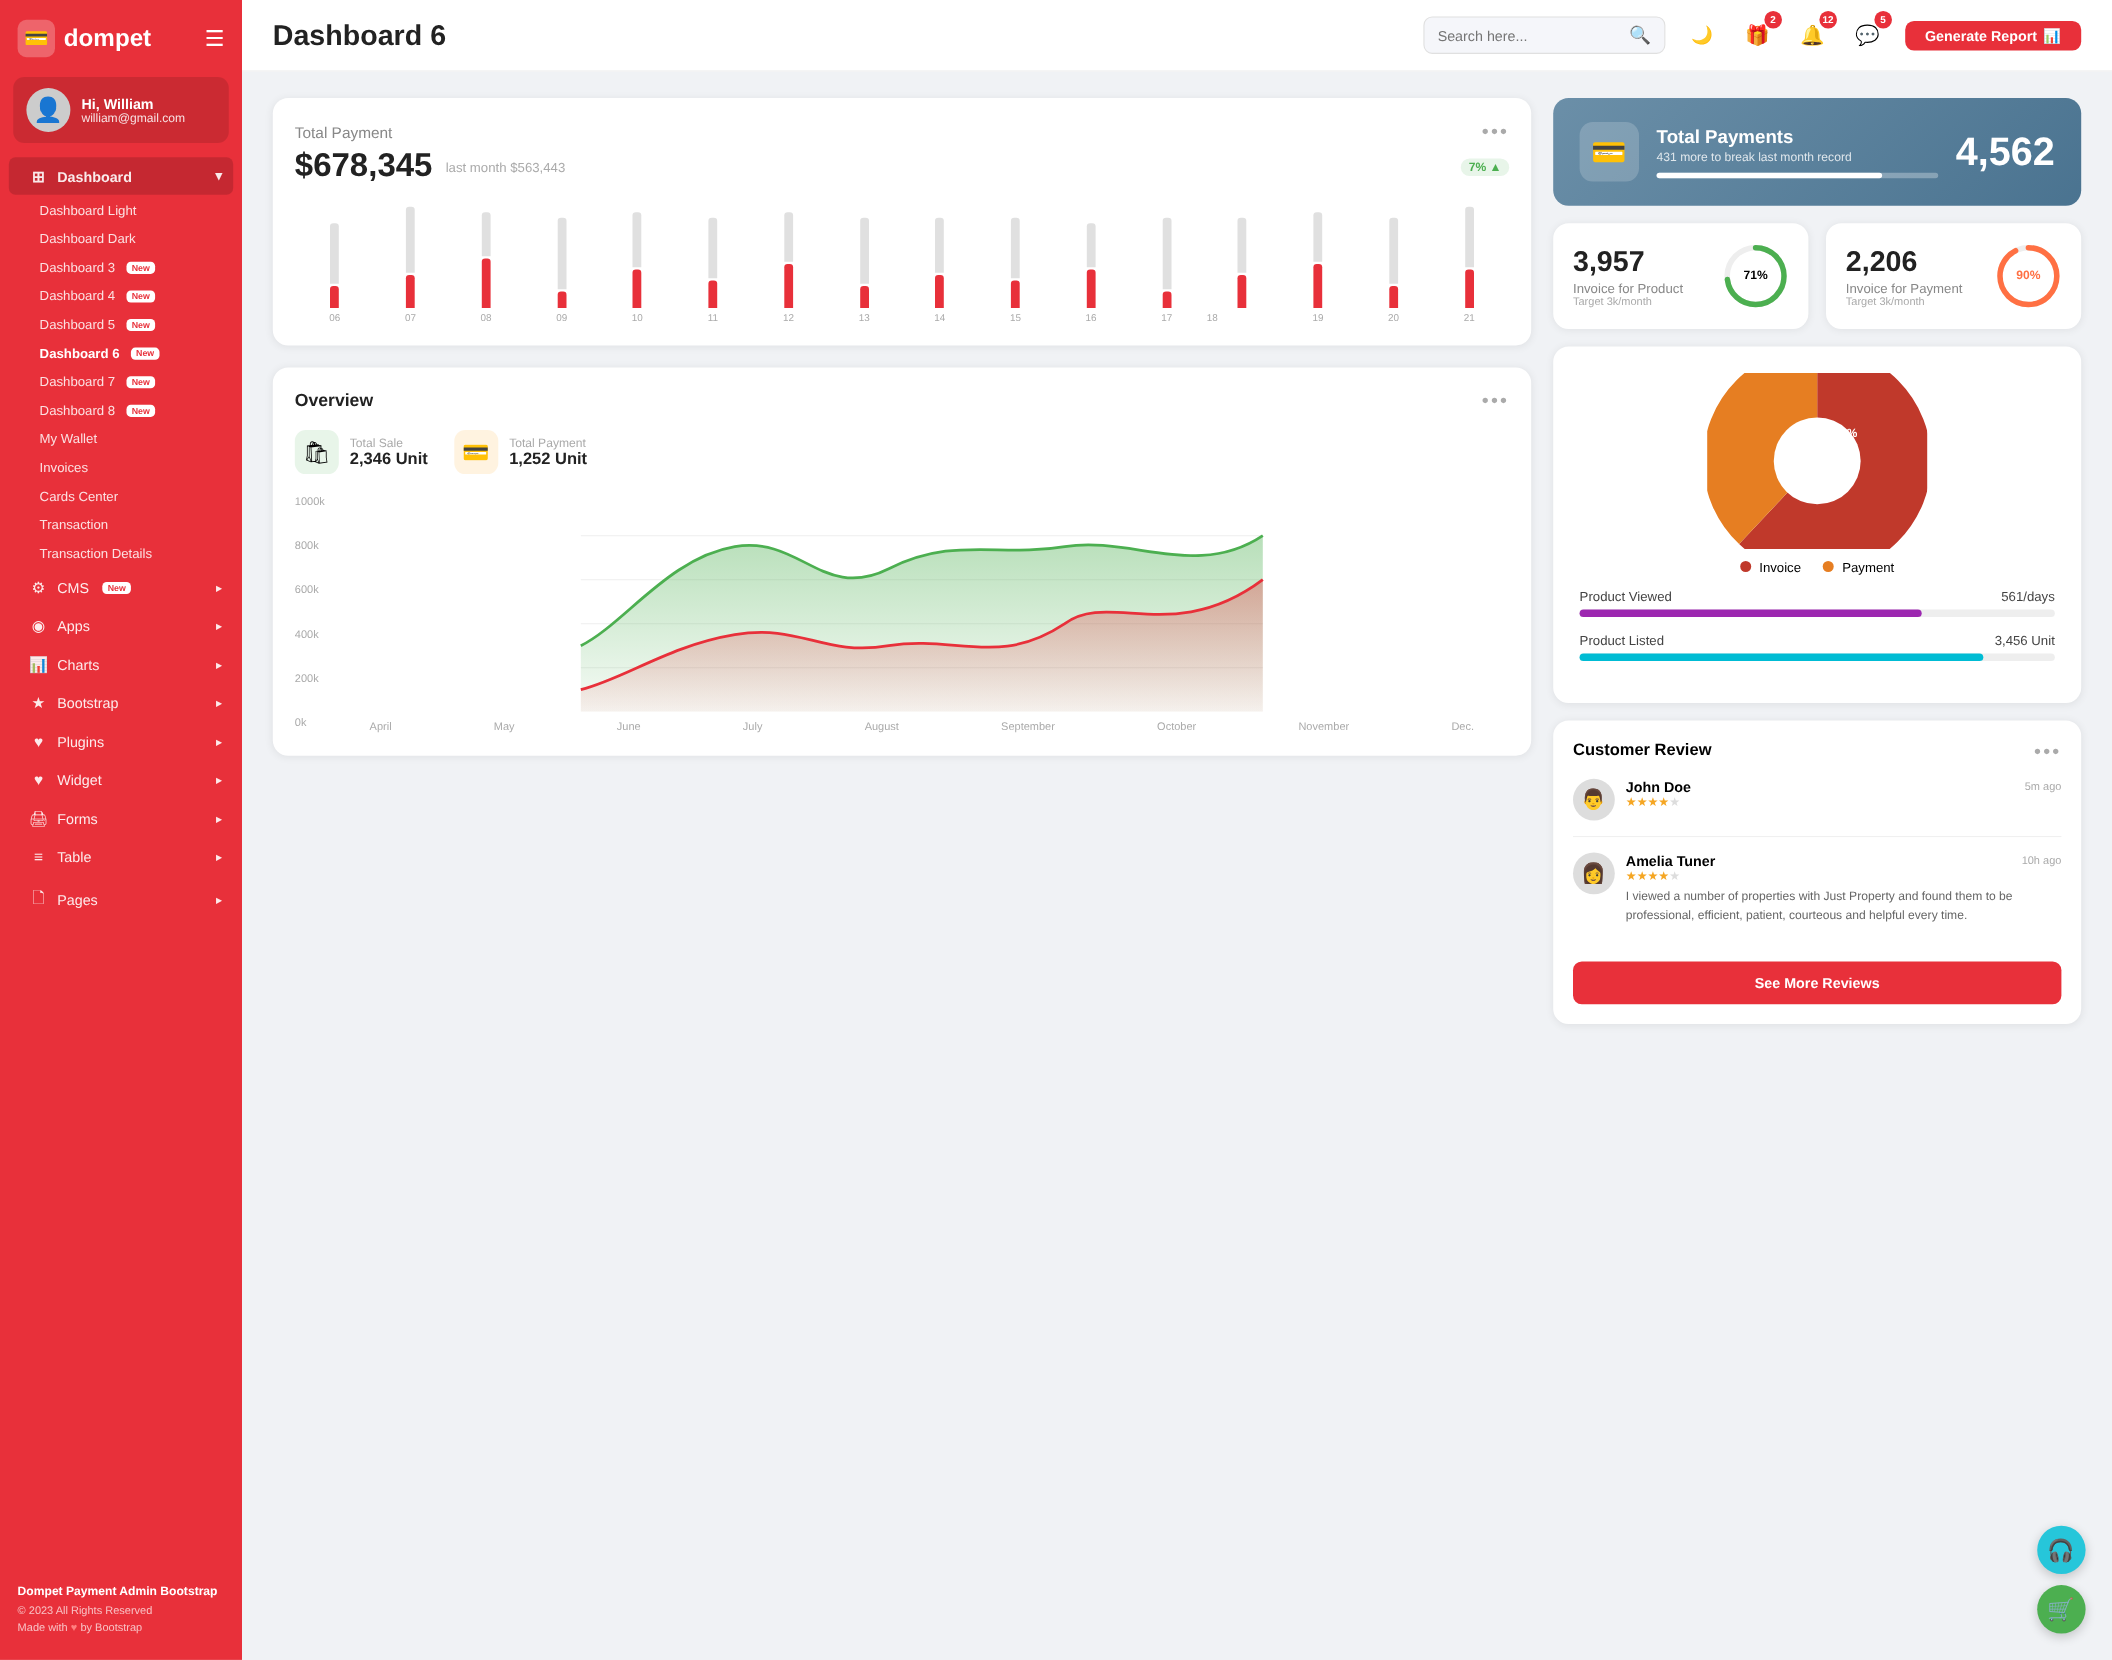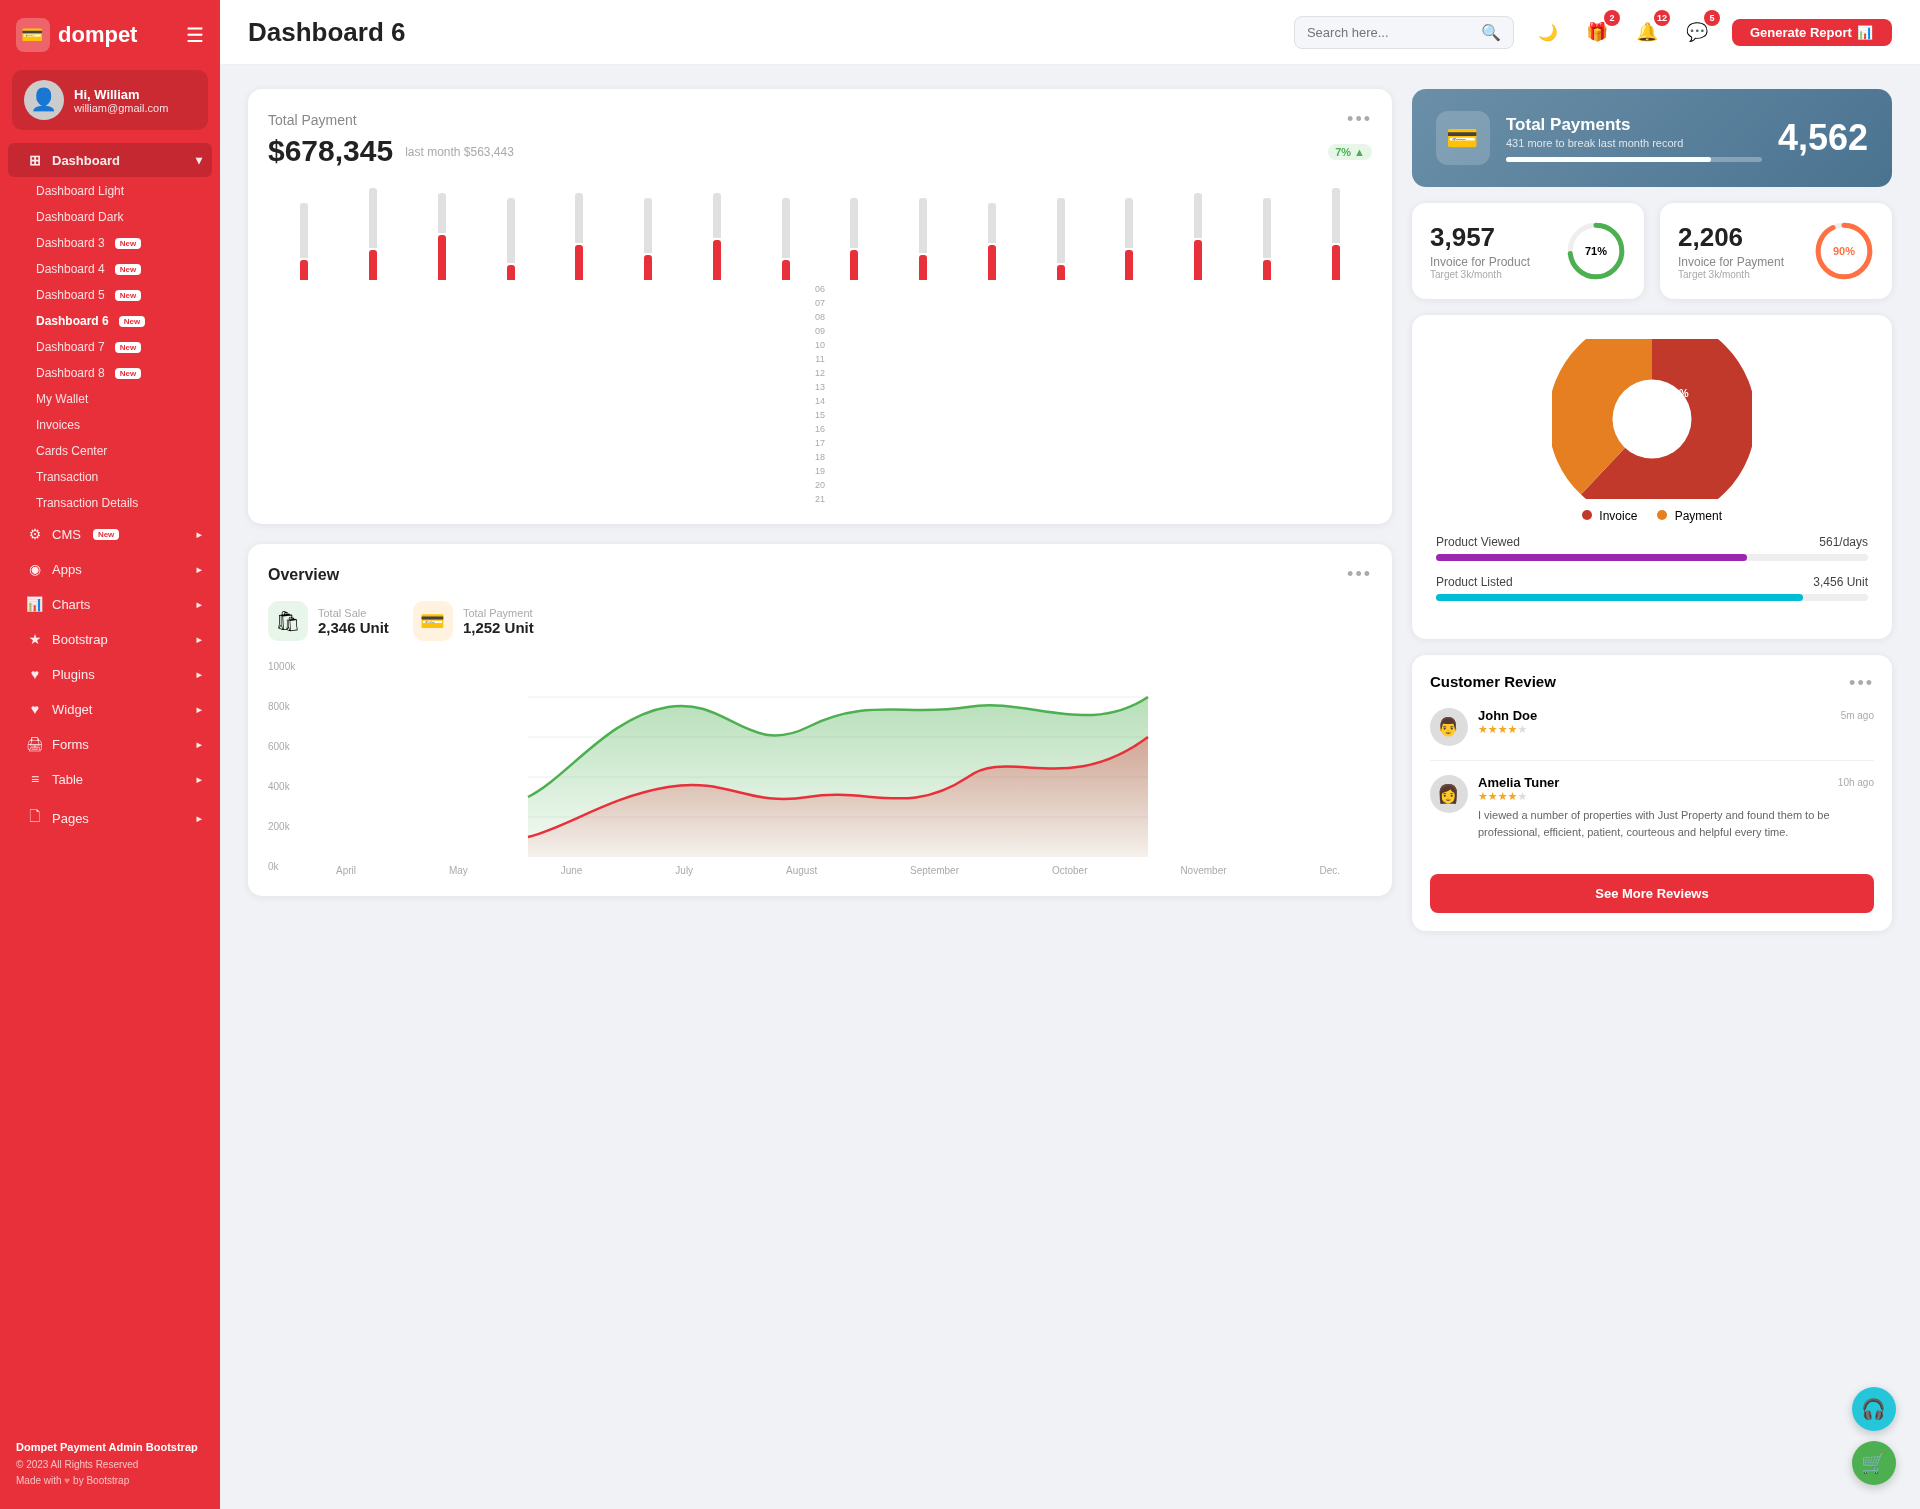--- a/index.html
+++ b/index.html
@@ -522,34 +522,34 @@
             </div>
             <div class="bar-group" style="flex: 1 1 0%; display: flex; flex-direction: column; align-items: center; justify-content: flex-end; gap: 2px;">
               <div style="width: 8px; height: 60px; border-radius: 3px 3px 0px 0px; background: rgb(224, 224, 224);"></div>
               <div style="width: 8px; height: 20px; border-radius: 3px 3px 0px 0px; background: rgb(232, 48, 58);"></div>
             </div>
             <div class="bar-group" style="flex: 1 1 0%; display: flex; flex-direction: column; align-items: center; justify-content: flex-end; gap: 2px;">
               <div style="width: 8px; height: 55px; border-radius: 3px 3px 0px 0px; background: rgb(224, 224, 224);"></div>
               <div style="width: 8px; height: 35px; border-radius: 3px 3px 0px 0px; background: rgb(232, 48, 58);"></div>
             </div>
           </div>
-        <div id="bar-labels" style="display:flex;gap:4px;padding:0 4px;flex-direction:column;">
+        <div id="bar-labels" style="display:flex;gap:4px;padding:0 4px;">
             <div style="flex: 1 1 0%; text-align: center; font-size: 9px; color: rgb(170, 170, 170);">06</div>
             <div style="flex: 1 1 0%; text-align: center; font-size: 9px; color: rgb(170, 170, 170);">07</div>
             <div style="flex: 1 1 0%; text-align: center; font-size: 9px; color: rgb(170, 170, 170);">08</div>
             <div style="flex: 1 1 0%; text-align: center; font-size: 9px; color: rgb(170, 170, 170);">09</div>
             <div style="flex: 1 1 0%; text-align: center; font-size: 9px; color: rgb(170, 170, 170);">10</div>
             <div style="flex: 1 1 0%; text-align: center; font-size: 9px; color: rgb(170, 170, 170);">11</div>
             <div style="flex: 1 1 0%; text-align: center; font-size: 9px; color: rgb(170, 170, 170);">12</div>
             <div style="flex: 1 1 0%; text-align: center; font-size: 9px; color: rgb(170, 170, 170);">13</div>
             <div style="flex: 1 1 0%; text-align: center; font-size: 9px; color: rgb(170, 170, 170);">14</div>
             <div style="flex: 1 1 0%; text-align: center; font-size: 9px; color: rgb(170, 170, 170);">15</div>
             <div style="flex: 1 1 0%; text-align: center; font-size: 9px; color: rgb(170, 170, 170);">16</div>
             <div style="flex: 1 1 0%; text-align: center; font-size: 9px; color: rgb(170, 170, 170);">17</div>
-            <div style="flex: 1 1 0%; text-align: center; font-size: 9px; color: rgb(170, 170, 170);">18</div>
+            <div style="flex: 1 1 0%; font-size: 9px; color: rgb(170, 170, 170);">18</div>
             <div style="flex: 1 1 0%; text-align: center; font-size: 9px; color: rgb(170, 170, 170);">19</div>
             <div style="flex: 1 1 0%; text-align: center; font-size: 9px; color: rgb(170, 170, 170);">20</div>
             <div style="flex: 1 1 0%; text-align: center; font-size: 9px; color: rgb(170, 170, 170);">21</div>
           </div>
       </div>
 
       <div class="card overview-card">
         <div class="card-header">
           <span class="overview-title">Overview</span>
           <span class="dots-btn">•••</span>

